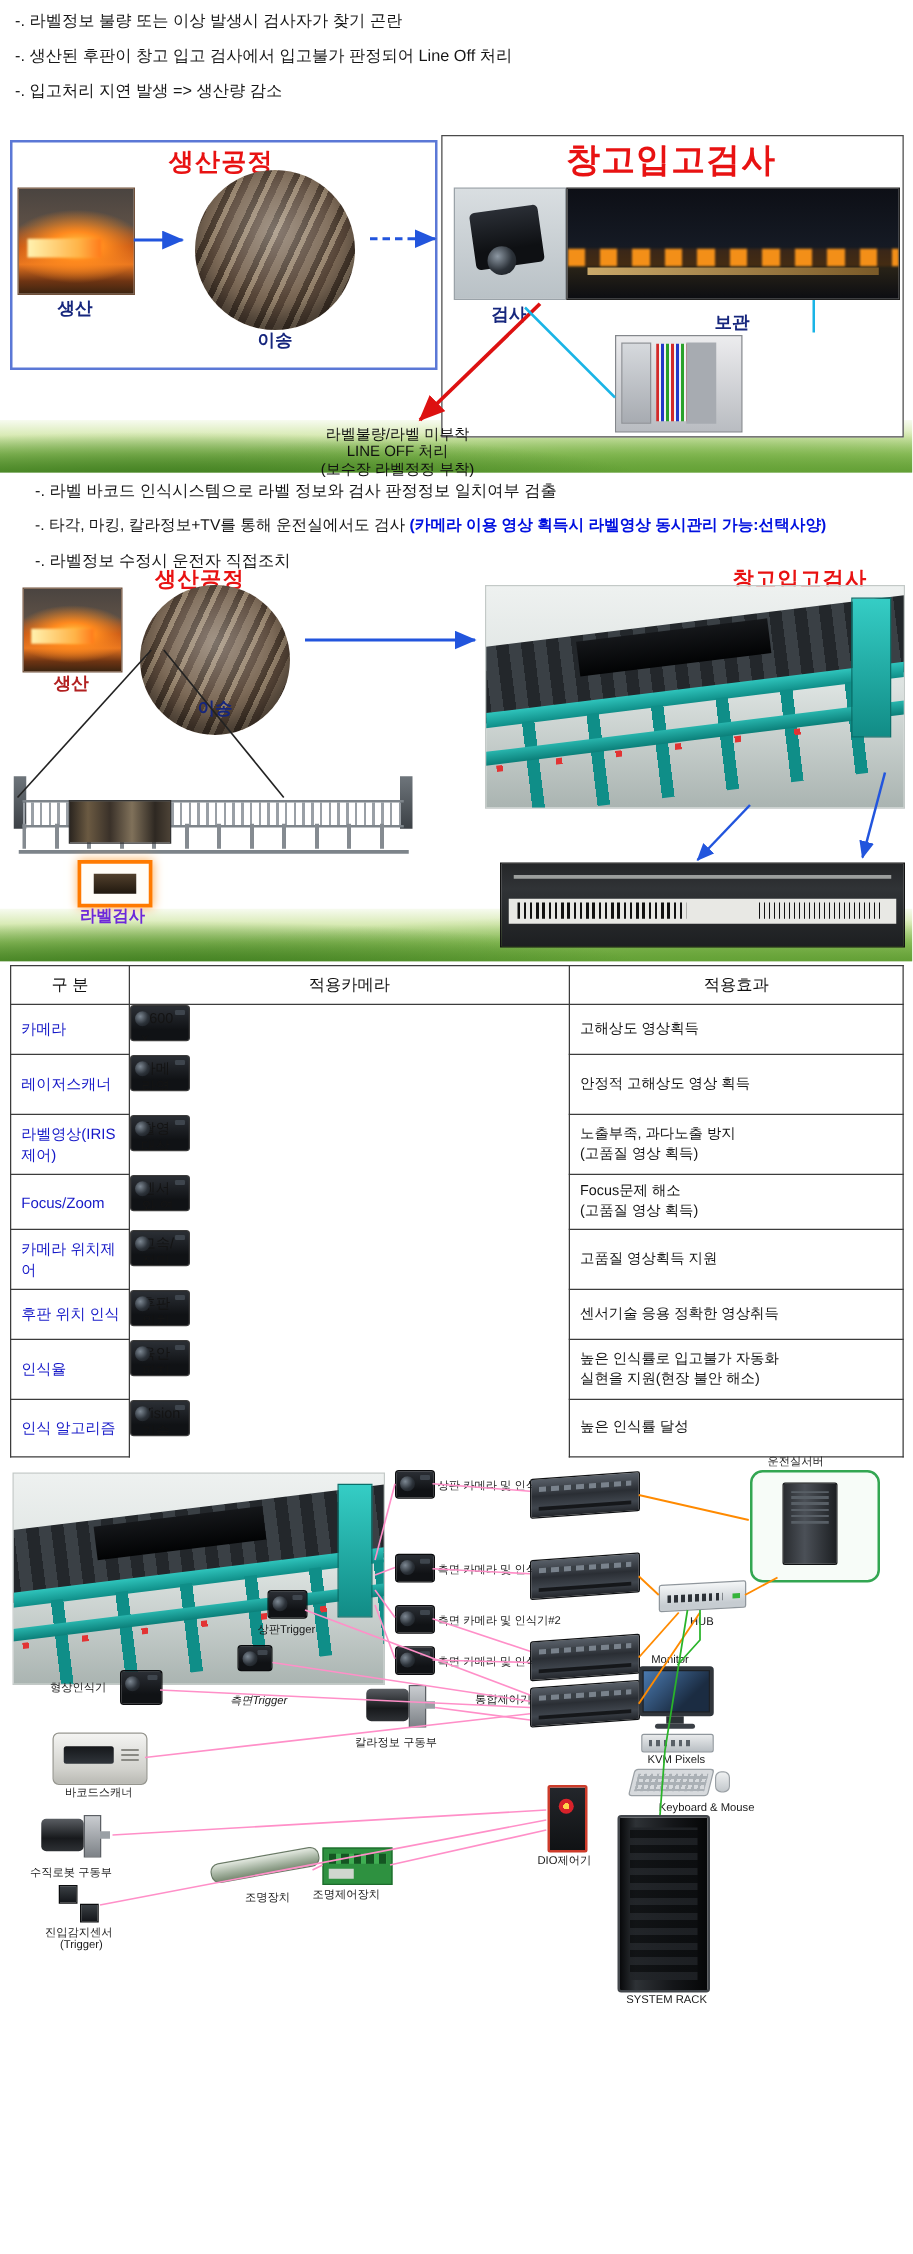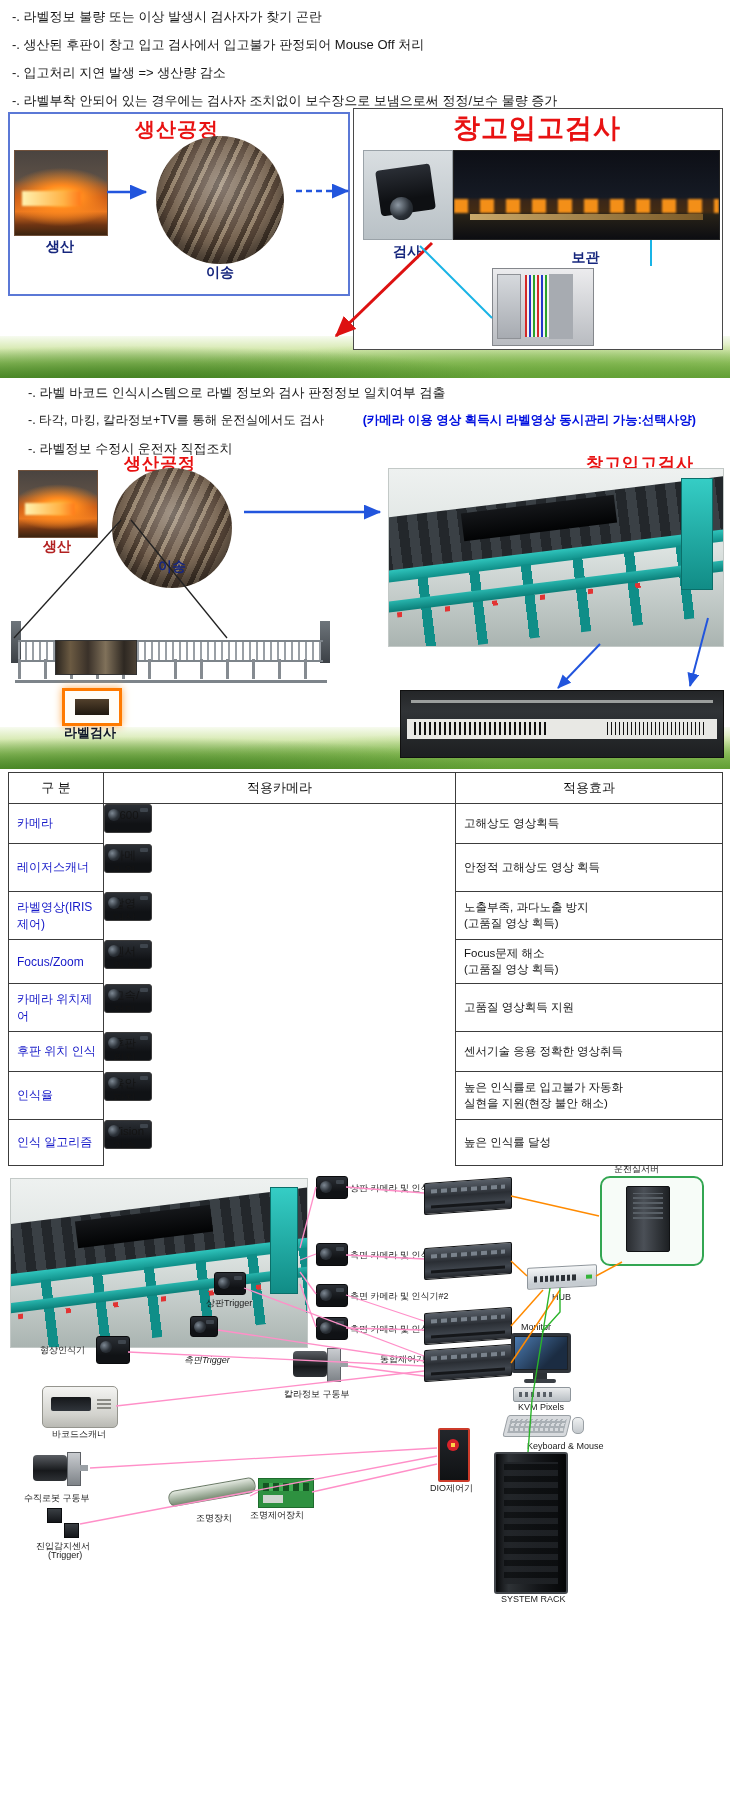--- a/index.html
+++ b/index.html
@@ -8,25 +8,25 @@
 
   
   .grass { position:absolute; left:0; width:730px; height:42px;
     background:
       radial-gradient(90% 170% at 18% 125%, #3e7d1f 0%, rgba(62,125,31,0) 60%),
       radial-gradient(100% 190% at 75% 135%, #67a637 0%, rgba(103,166,55,0) 65%),
       linear-gradient(180deg, #f7fbf0 0%, #d8eab4 30%, #94c263 65%, #5d9733 100%); }
 
   
   .bullet { position:absolute; font-size:13px; color:#161616; white-space:nowrap; }
-  .blue-hl { color:#0010e0; font-weight:bold;margin-left:35px; }
+  .blue-hl { color:#0010e0; font-weight:bold; }
   .title-red { position:absolute; color:#e81212; font-weight:bold; text-align:center; letter-spacing:1px; }
   .t20 { font-size:20px; } .t27 { font-size:27px; } .t17 { font-size:17px; }
   .navy-label { position:absolute; color:#16267d; font-weight:bold; font-size:14px; text-align:center; }
-  .red-small { position:absolute; color:#0f172a; font-weight:bold; font-size:13px; }
+  .red-small { position:absolute; color:#6d28d9; font-weight:bold; font-size:13px; }
   .lineoff { position:absolute; text-align:center; font-size:12px; line-height:1.15; color:#101010; }
 
   
   .dbox { position:absolute; background:#fff; }
   .dbox.blue { border:2px solid #5b78d6; }
   .dbox.black { border:1px solid #4a4a4a; }
 
   
   .img-steel { position:absolute; overflow:hidden; border:1px solid #70503a;
     background:
@@ -182,39 +182,43 @@
 </style>
 </head>
 <body>
 
 <div id="page">
 
   <div class="grass" style="top:336px;"></div>
   <div class="grass" style="top:727px;"></div>
 
   <div class="bullet" style="left:12px; top:8px;">-. 라벨정보 불량 또는 이상 발생시 검사자가 찾기 곤란</div>
-  <div class="bullet" style="left:12px; top:36px;">-. 생산된 후판이 창고 입고 검사에서 입고불가 판정되어 Mouse Off 처리</div>
+  <div class="bullet" style="left:12px; top:36px;">-. 생산된 후판이 창고 입고 검사에서 입고불가 판정되어 Line Off 처리</div>
   <div class="bullet" style="left:12px; top:64px;">-. 입고처리 지연 발생 =&gt; 생산량 감소</div>
-  <div class="bullet" style="left:12px; top:92px;">-. 라벨부착 안되어 있는 경우에는 검사자 조치없이 보수장으로 보냄으로써 정정/보수 물량 증가</div>
 
   <div class="dbox blue" style="left:8px; top:112px; width:338px; height:180px;"></div>
   <div class="title-red t20" style="left:8px; top:116px; width:338px;">생산공정</div>
   <div class="img-steel" style="left:14px; top:150px; width:92px; height:84px;"></div>
   <div class="navy-label" style="left:14px; top:238px; width:92px;">생산</div>
   <div class="img-pipes" style="left:156px; top:136px; width:128px; height:128px;"></div>
   <div class="navy-label" style="left:156px; top:264px; width:128px;">이송</div>
 
   <div class="dbox black" style="left:353px; top:108px; width:368px; height:240px;"></div>
   <div class="title-red t27" style="left:353px; top:110px; width:368px;">창고입고검사</div>
   <div class="img-camera" style="left:363px; top:150px; width:88px; height:88px;"></div>
   <div class="img-warehouse" style="left:453px; top:150px; width:265px; height:88px;"></div>
   <div class="navy-label" style="left:363px; top:243px; width:88px;">검사</div>
   <div class="navy-label" style="left:453px; top:249px; width:265px;">보관</div>
   <div class="img-cabinet" style="left:492px; top:268px; width:100px; height:76px;"></div>
 
+  <div class="lineoff" style="left:228px; top:341px; width:180px;">
+    <div>라벨불량/라벨 미부착</div>
+    <div>LINE OFF 처리</div>
+    <div>(보수장 라벨정정 부착)</div>
+  </div>
 
   <div class="bullet" style="left:28px; top:384px;">-. 라벨 바코드 인식시스템으로 라벨 정보와 검사 판정정보 일치여부 검출</div>
   <div class="bullet" style="left:28px; top:412px; font-size:12.5px;">
     <span>-. 타각, 마킹, 칼라정보+TV를 통해 운전실에서도 검사 </span><span class="blue-hl">(카메라 이용 영상 획득시 라벨영상 동시관리 가능:선택사양)</span>
   </div>
   <div class="bullet" style="left:28px; top:440px;">-. 라벨정보 수정시 운전자 직접조치</div>
 
   <div class="title-red t17" style="left:80px; top:452px; width:160px;">생산공정</div>
   <div class="img-steel" style="left:18px; top:470px; width:78px; height:66px;"></div>
   <div class="navy-label" style="left:18px; top:538px; width:78px; color:#b22020;">생산</div>

